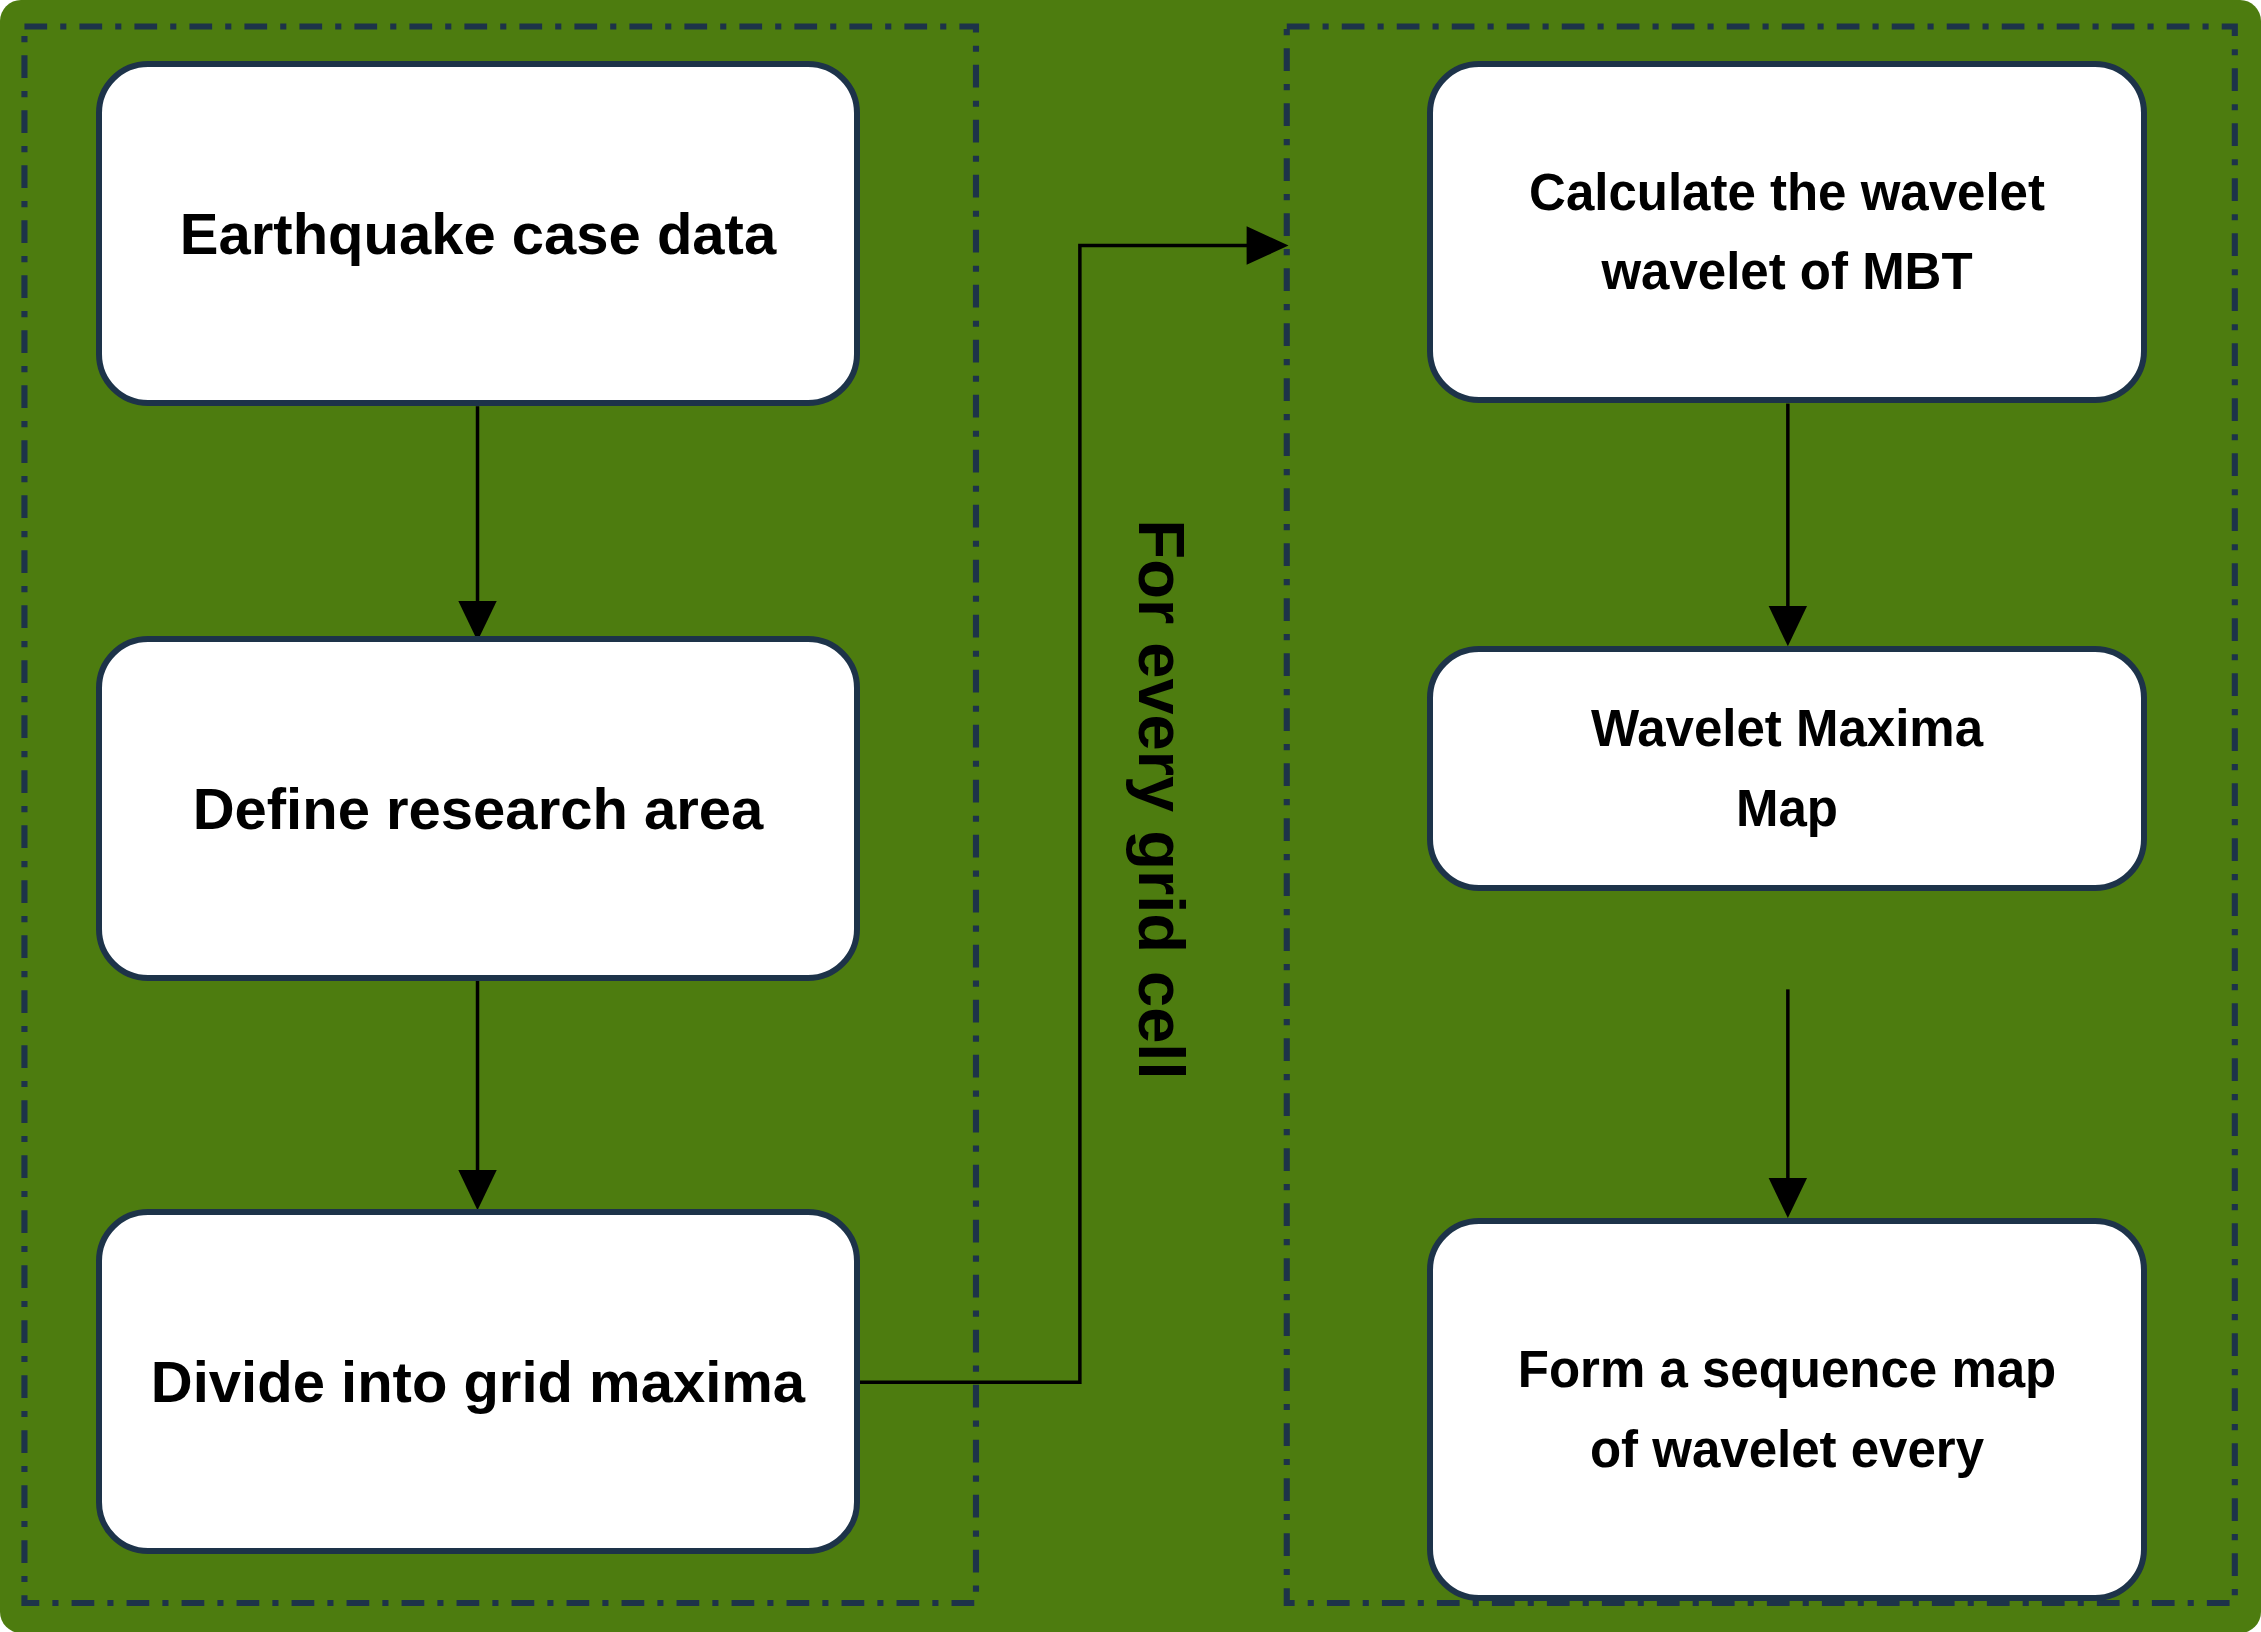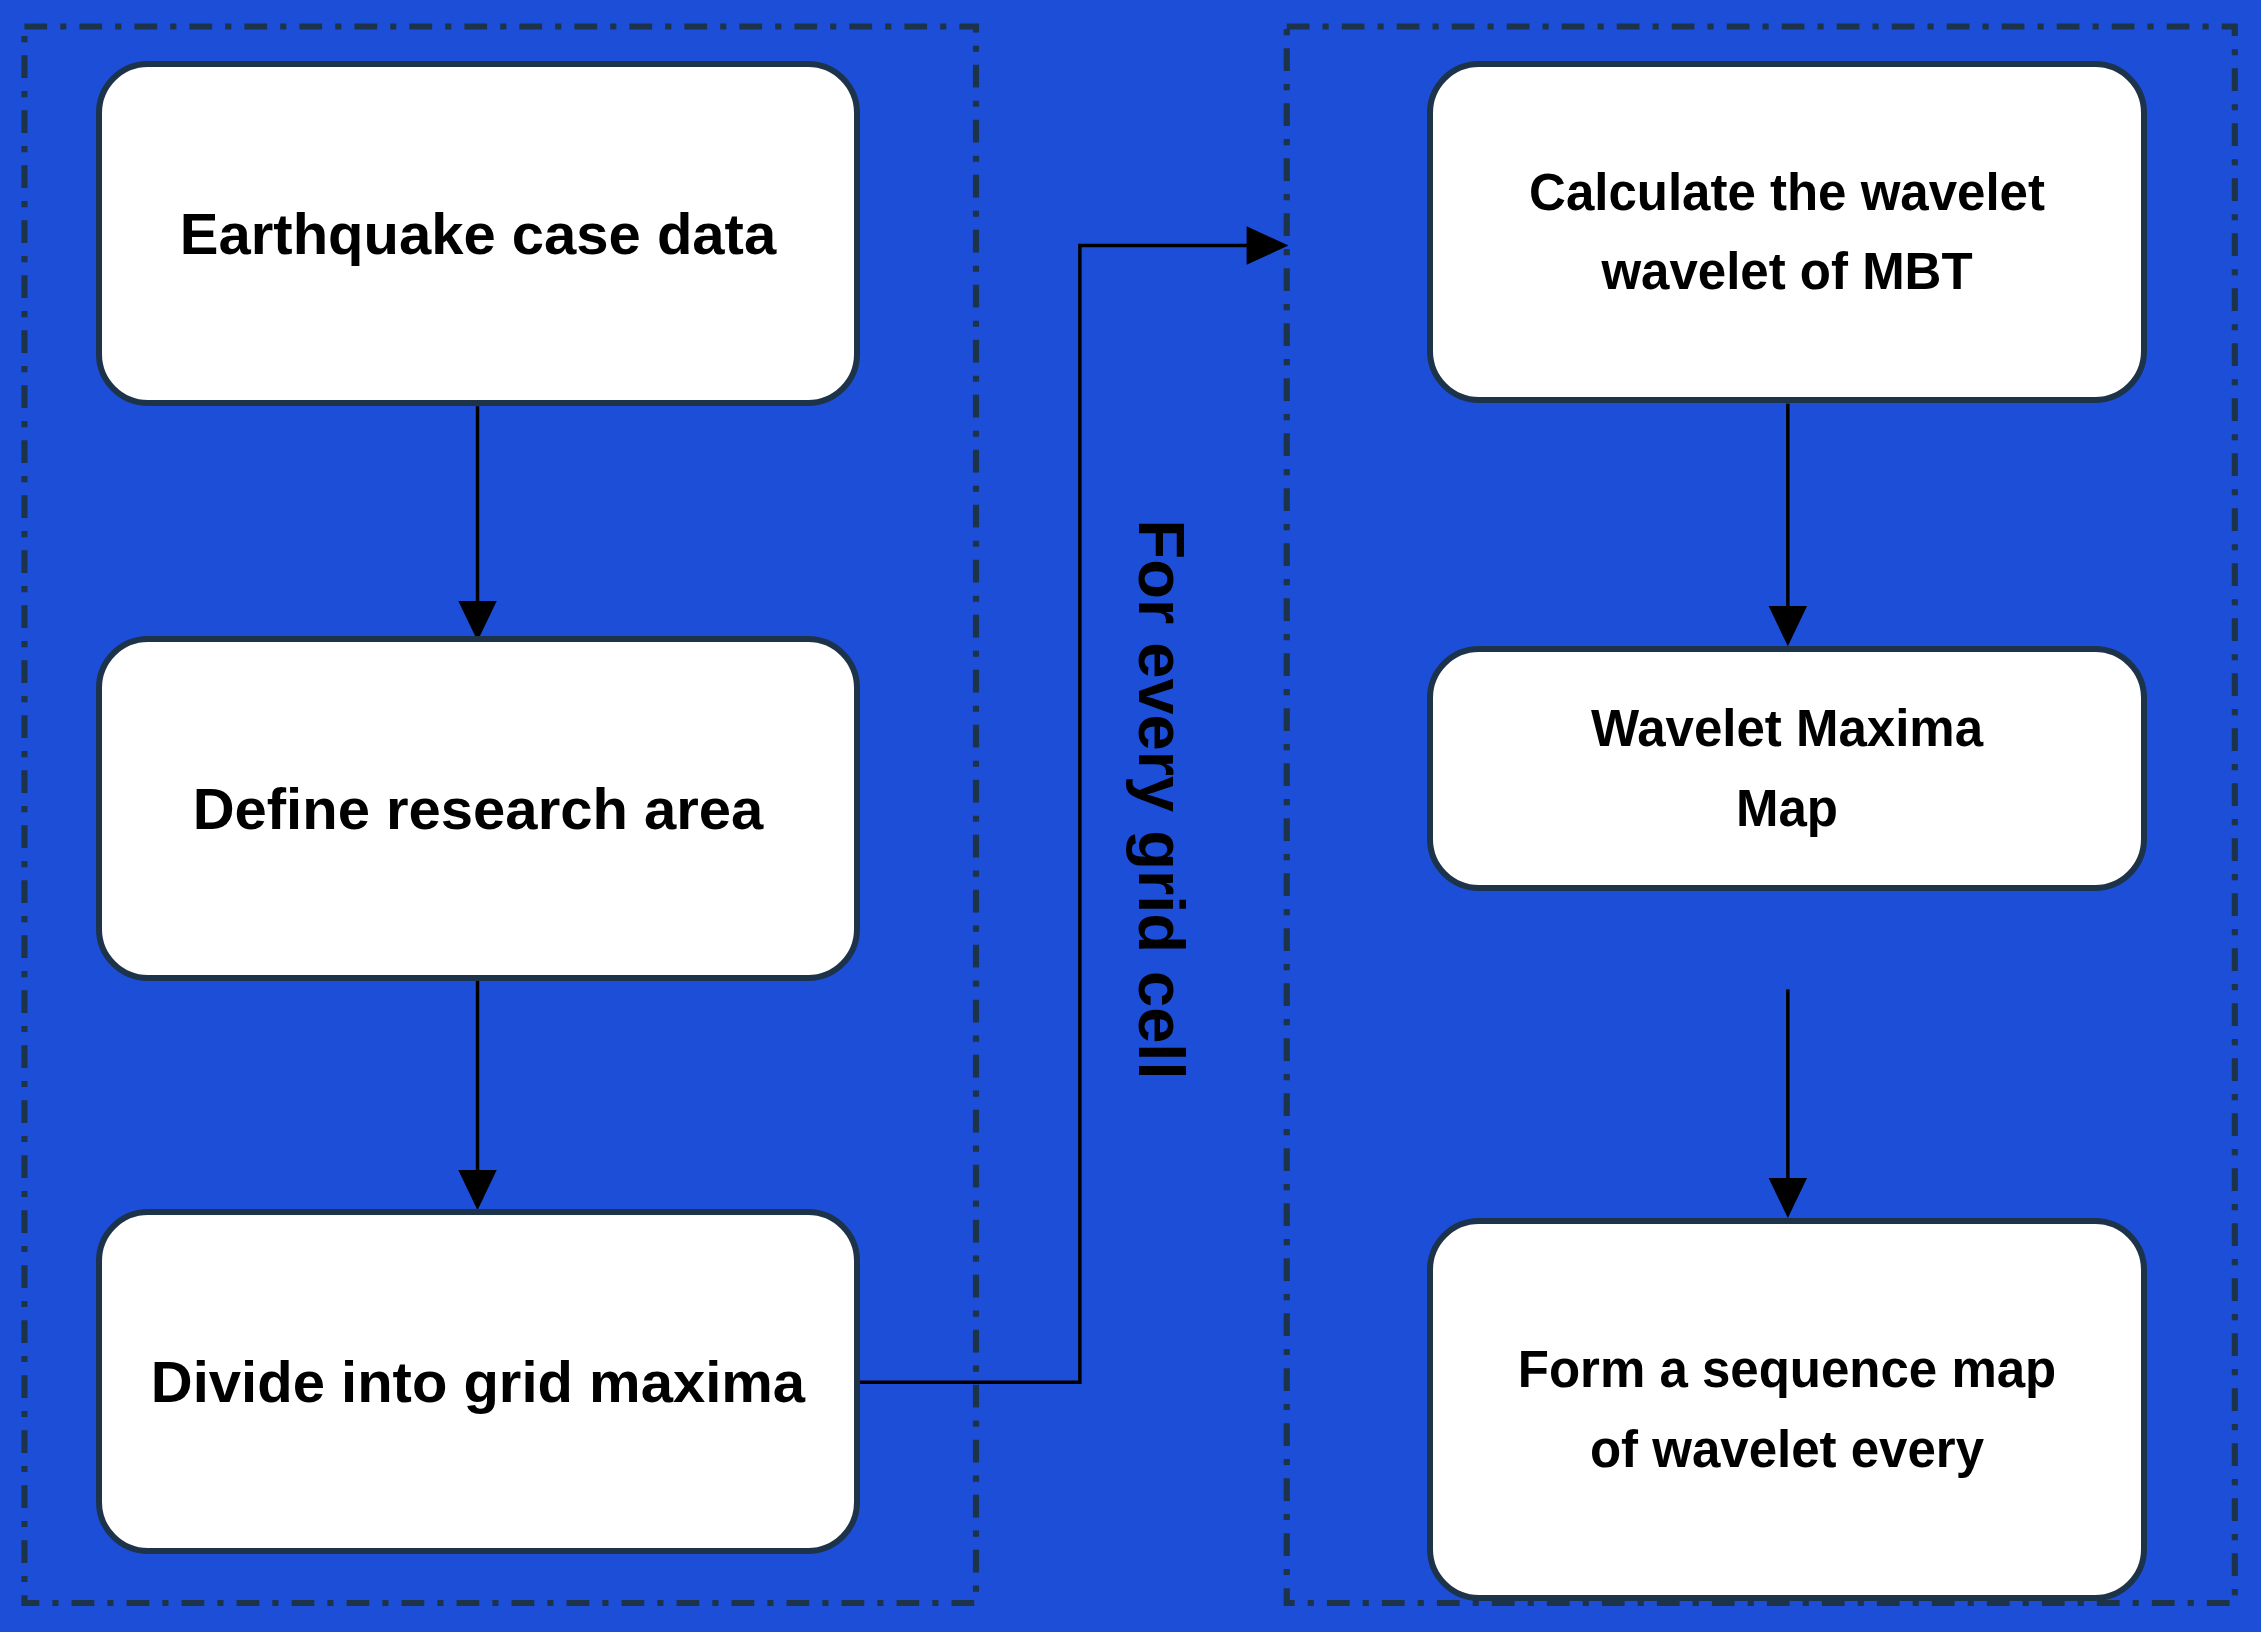--- a/index.html
+++ b/index.html
@@ -4,23 +4,24 @@
 <style>
   html, body {
     margin: 0;
     padding: 0;
     background: #ffffff;
   }
   #canvas {
     position: relative;
     width: 2261px;
     height: 1633px;
-    background: #1d4ed8;
+    background: #4d7c0f;
     font-family: "Liberation Sans", sans-serif;
     overflow: hidden;
+    border-radius: 21px;
   }
   #wires {
     position: absolute;
     left: 0;
     top: 0;
     width: 2261px;
     height: 1633px;
   }
   .flow-box {
     position: absolute;

